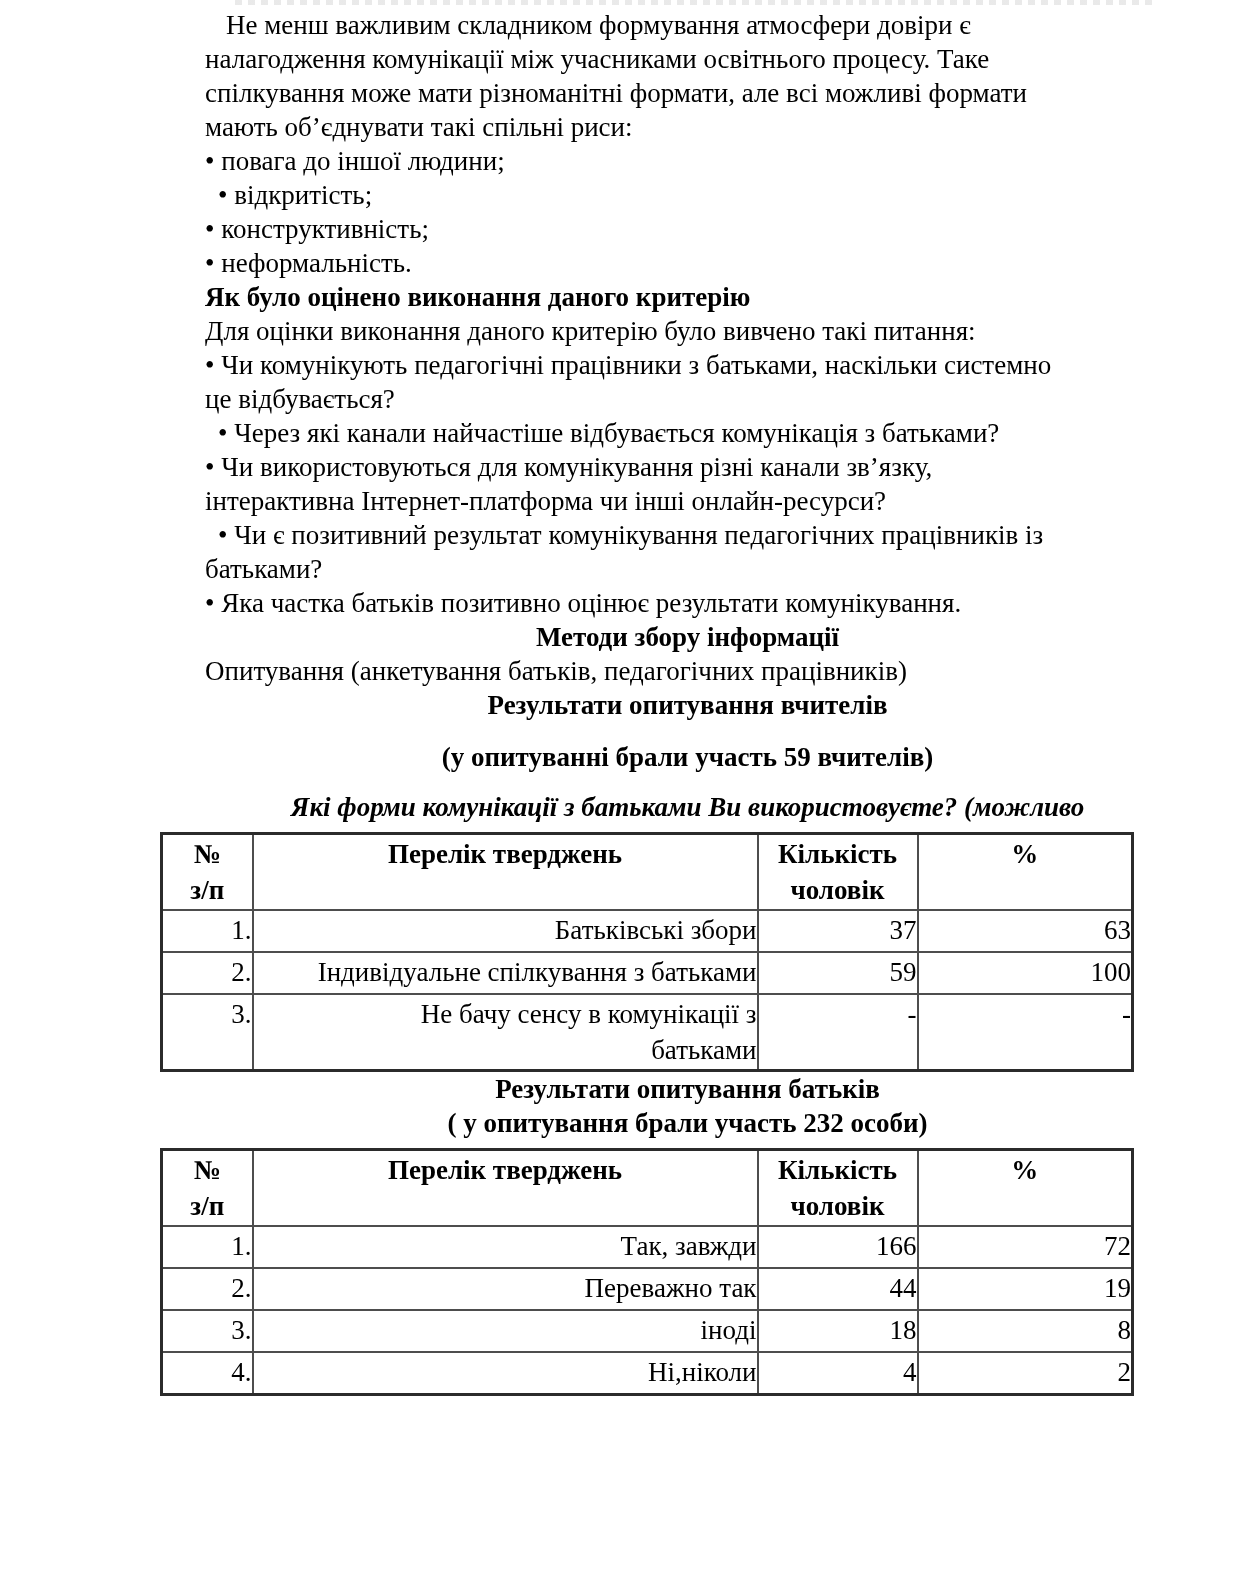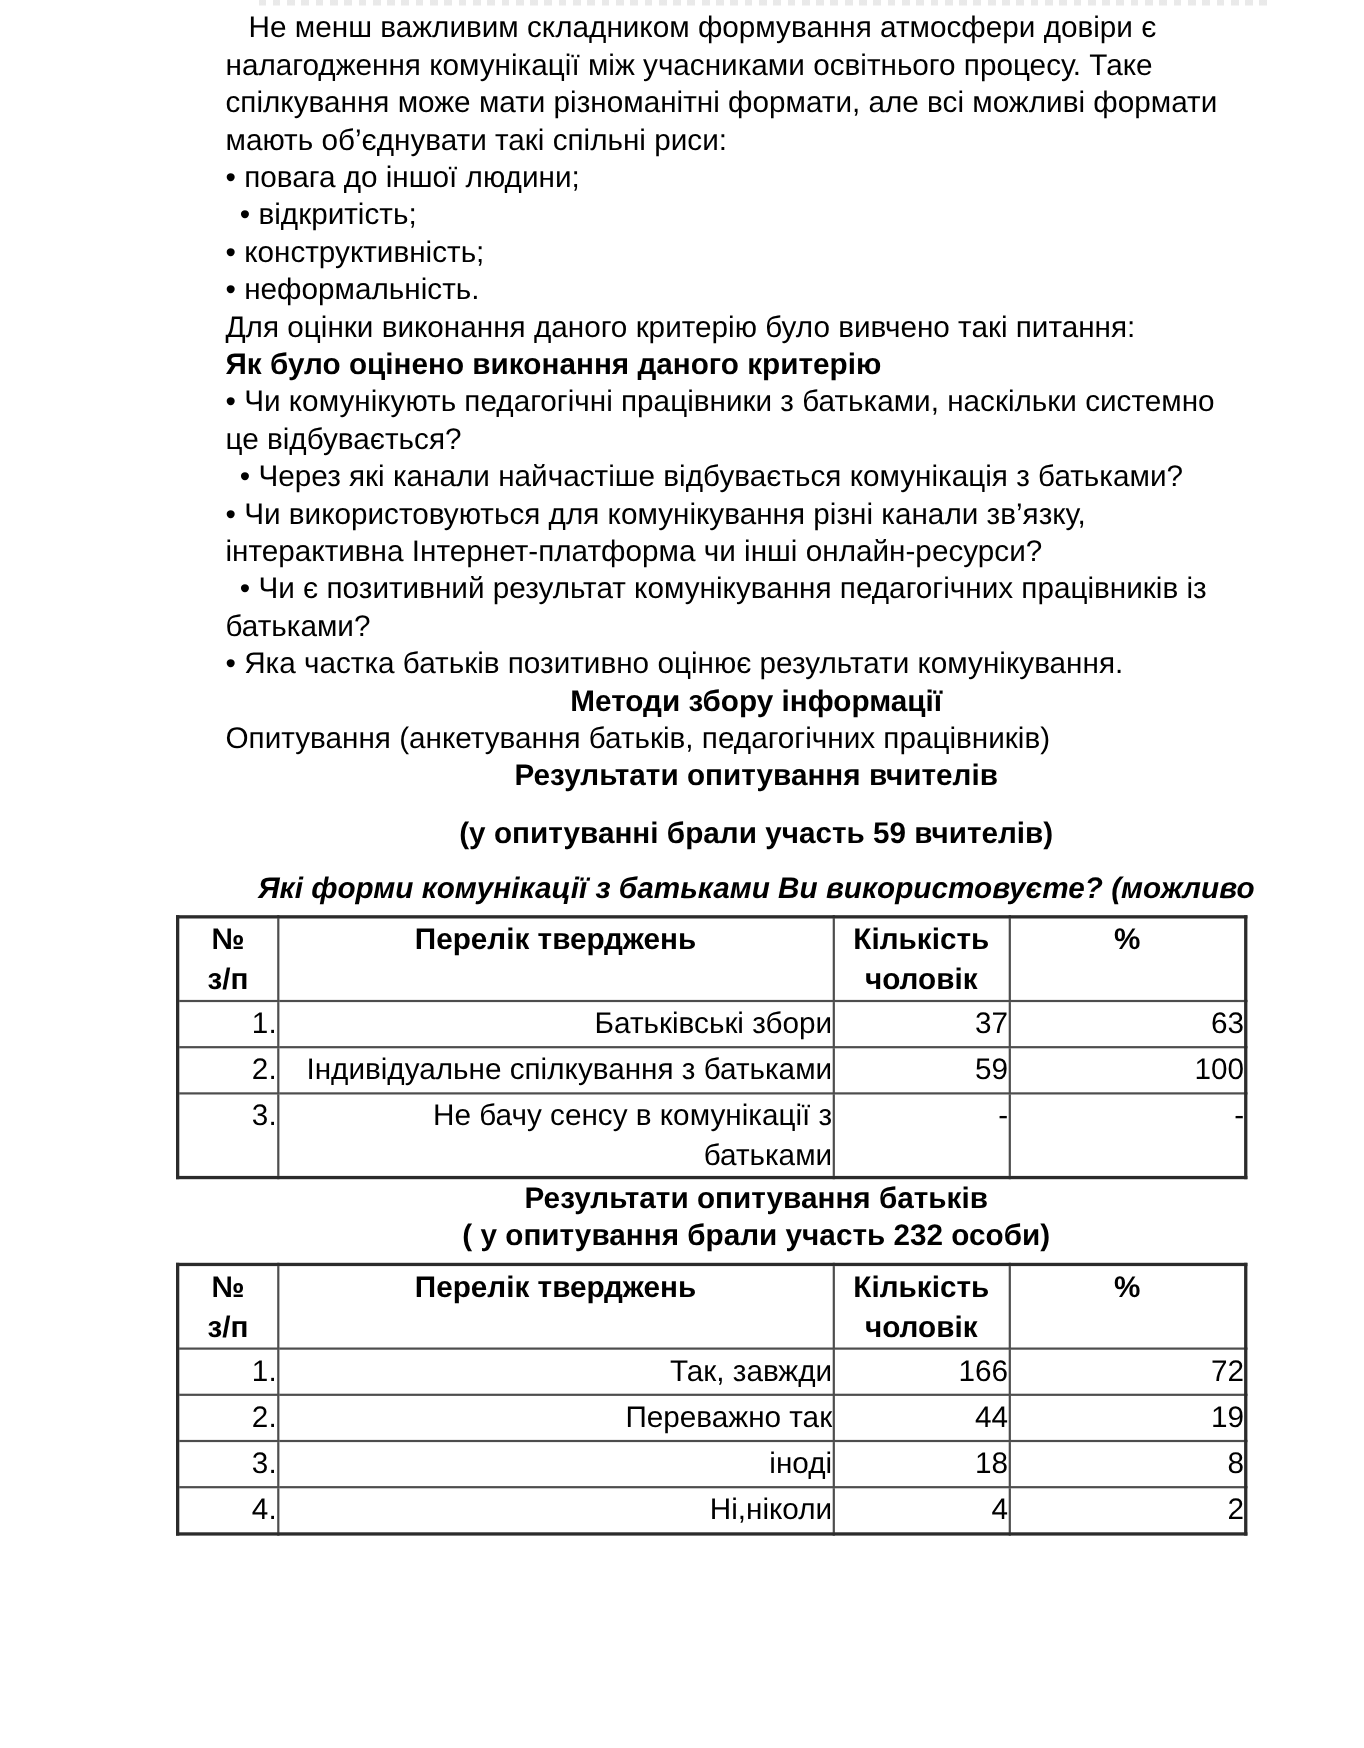--- a/index.html
+++ b/index.html
@@ -2,21 +2,21 @@
 <html><head>
 <meta charset="utf-8">
 <style>
   html,body{margin:0;padding:0;background:#ffffff;}
   .page{
     position:relative;
     width:1240px;
     height:1589px;
     background:#ffffff;
     color:#000000;
-    font-family:Liberation Sans, sans-serif;
+    font-family:Liberation Serif, serif;
     font-size:27px;
     overflow:hidden;
   }
   .doc{
     padding:8px 70px 0 205px; 
   }
   .ln{
     line-height:34px;
     min-height:34px;
     white-space:nowrap;
@@ -67,22 +67,22 @@
   <div class="doc">
     <div id="body-lines">
         <div class="ln indent">Не менш важливим складником формування атмосфери довіри є</div>
         <div class="ln">налагодження комунікації між учасниками освітнього процесу. Таке</div>
         <div class="ln">спілкування може мати різноманітні формати, але всі можливі формати</div>
         <div class="ln">мають об’єднувати такі спільні риси:</div>
         <div class="ln">• повага до іншої людини;</div>
         <div class="ln pad">• відкритість;</div>
         <div class="ln">• конструктивність;</div>
         <div class="ln">• неформальність.</div>
+        <div class="ln bold">Як було оцінено виконання даного критерію</div>
         <div class="ln">Для оцінки виконання даного критерію було вивчено такі питання:</div>
-        <div class="ln bold">Як було оцінено виконання даного критерію</div>
         <div class="ln">• Чи комунікують педагогічні працівники з батьками, наскільки системно</div>
         <div class="ln">це відбувається?</div>
         <div class="ln pad">• Через які канали найчастіше відбувається комунікація з батьками?</div>
         <div class="ln">• Чи використовуються для комунікування різні канали зв’язку,</div>
         <div class="ln">інтерактивна Інтернет-платформа чи інші онлайн-ресурси?</div>
         <div class="ln pad">• Чи є позитивний результат комунікування педагогічних працівників із</div>
         <div class="ln">батьками?</div>
         <div class="ln">• Яка частка батьків позитивно оцінює результати комунікування.</div>
         <div class="ln center bold">Методи збору інформації</div>
         <div class="ln">Опитування (анкетування батьків, педагогічних працівників)</div>

